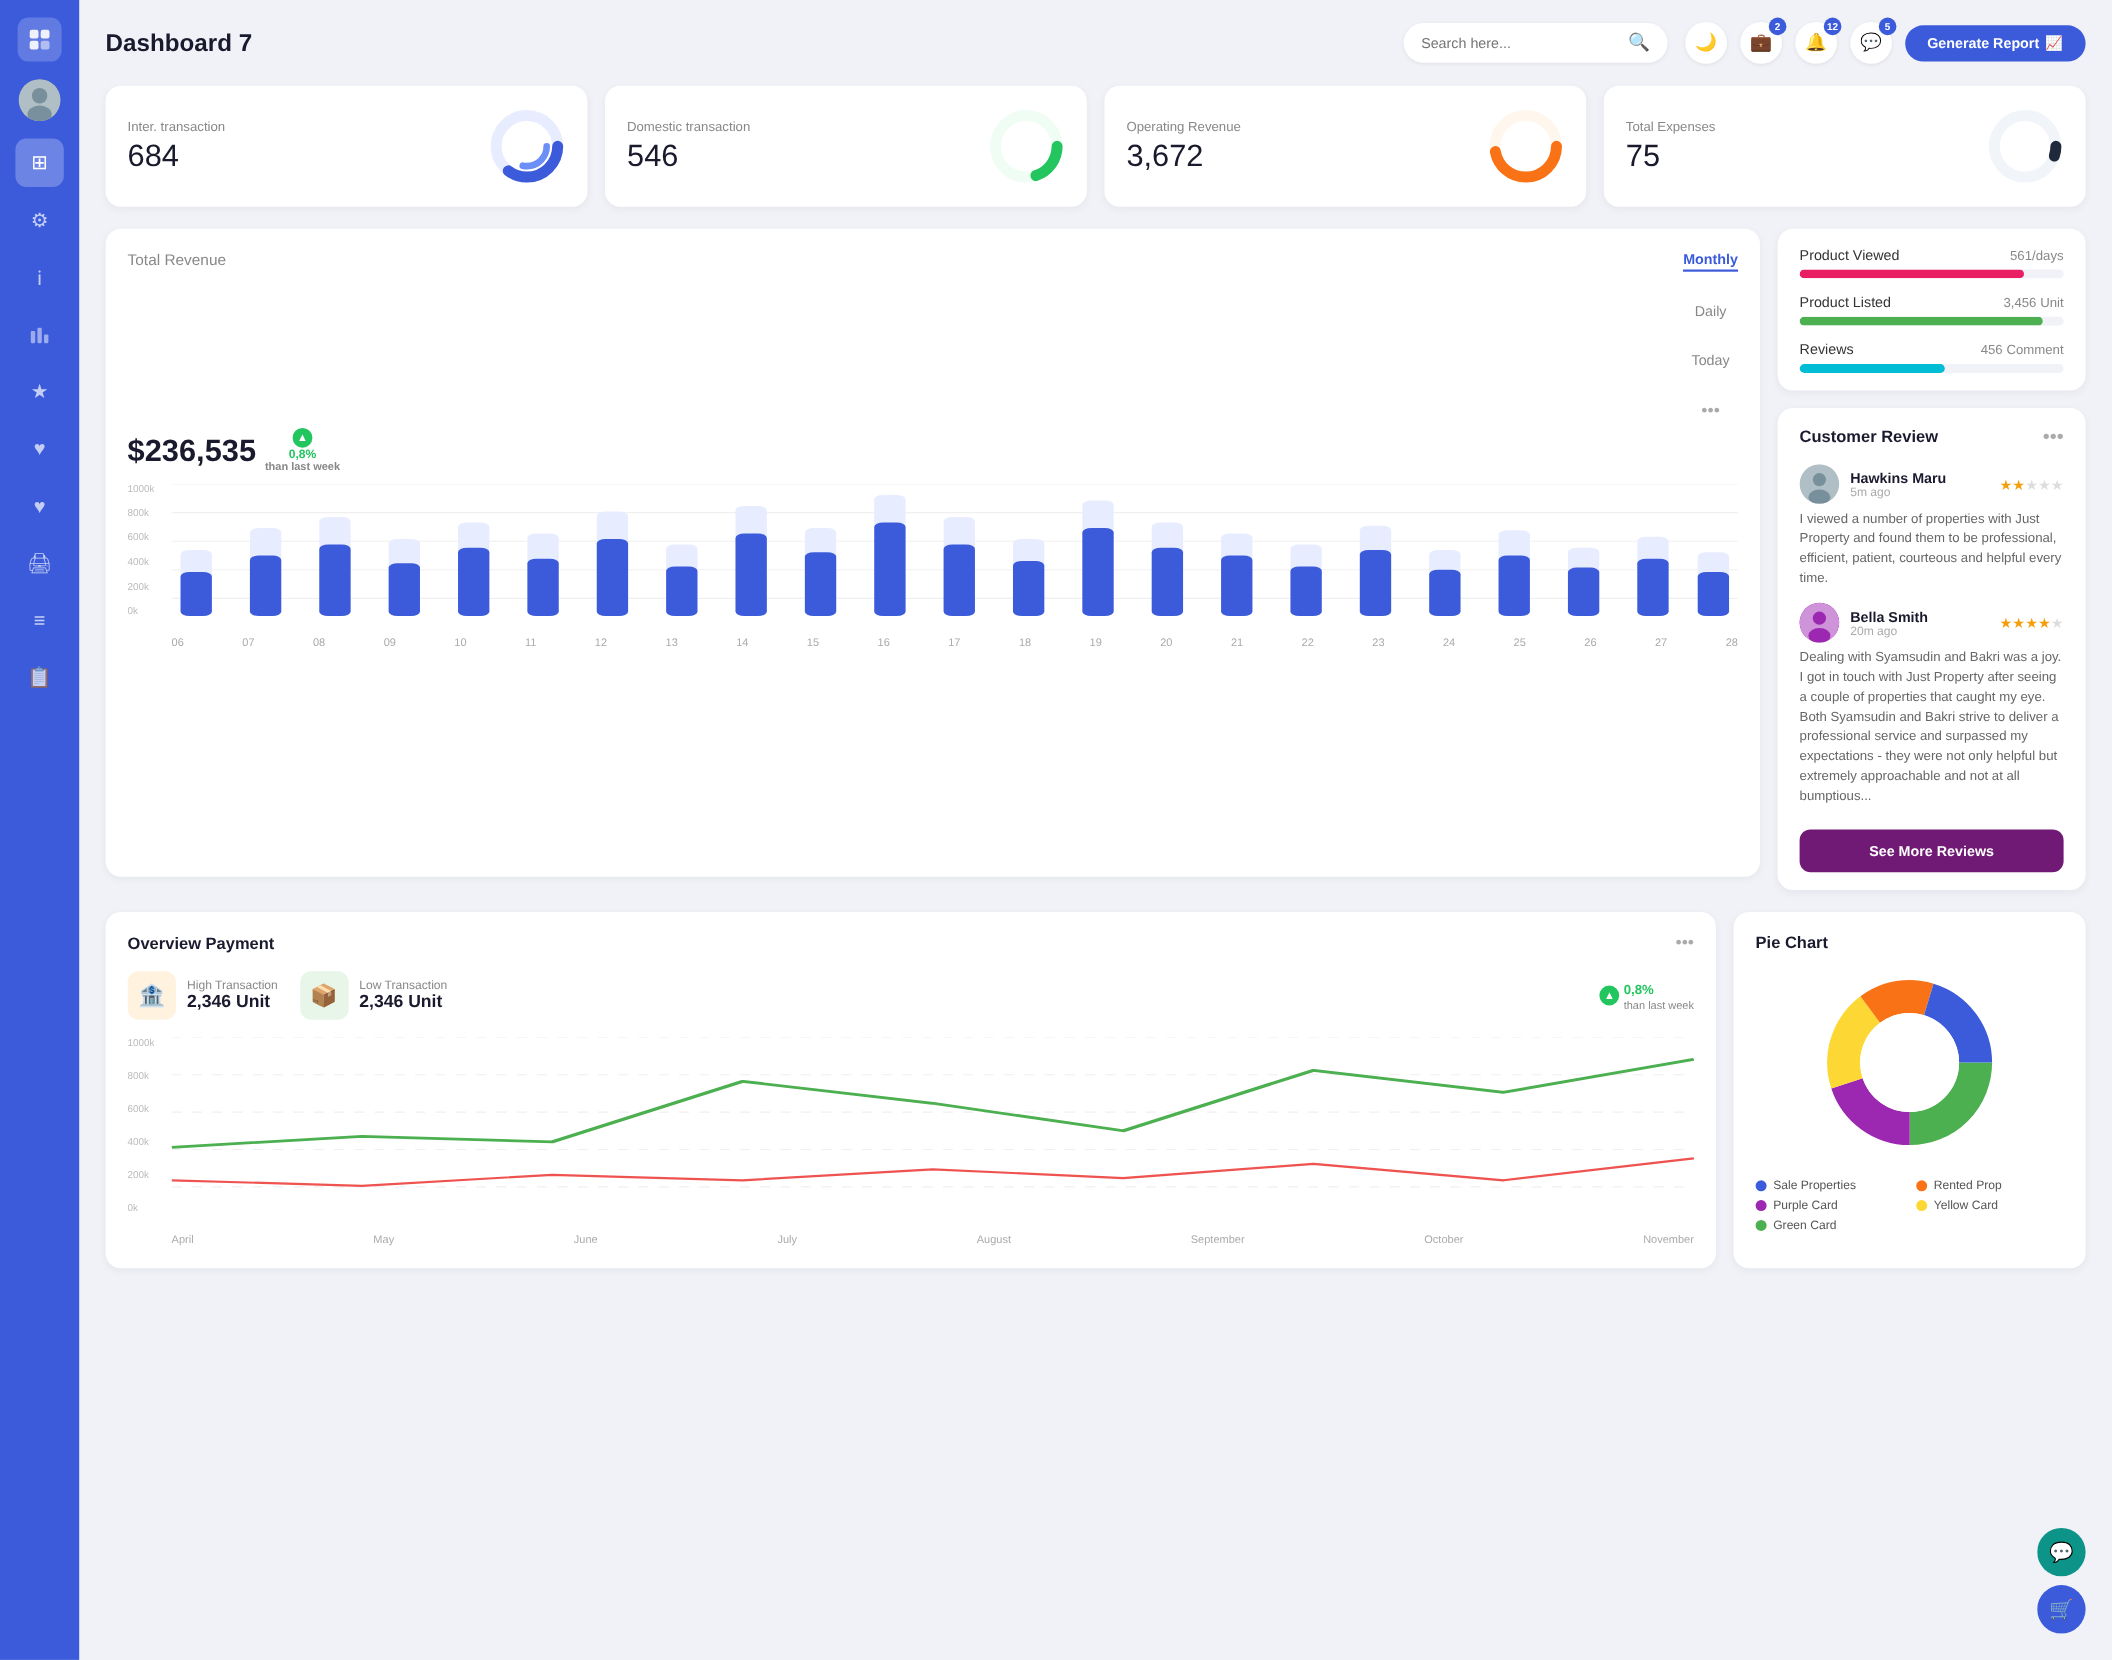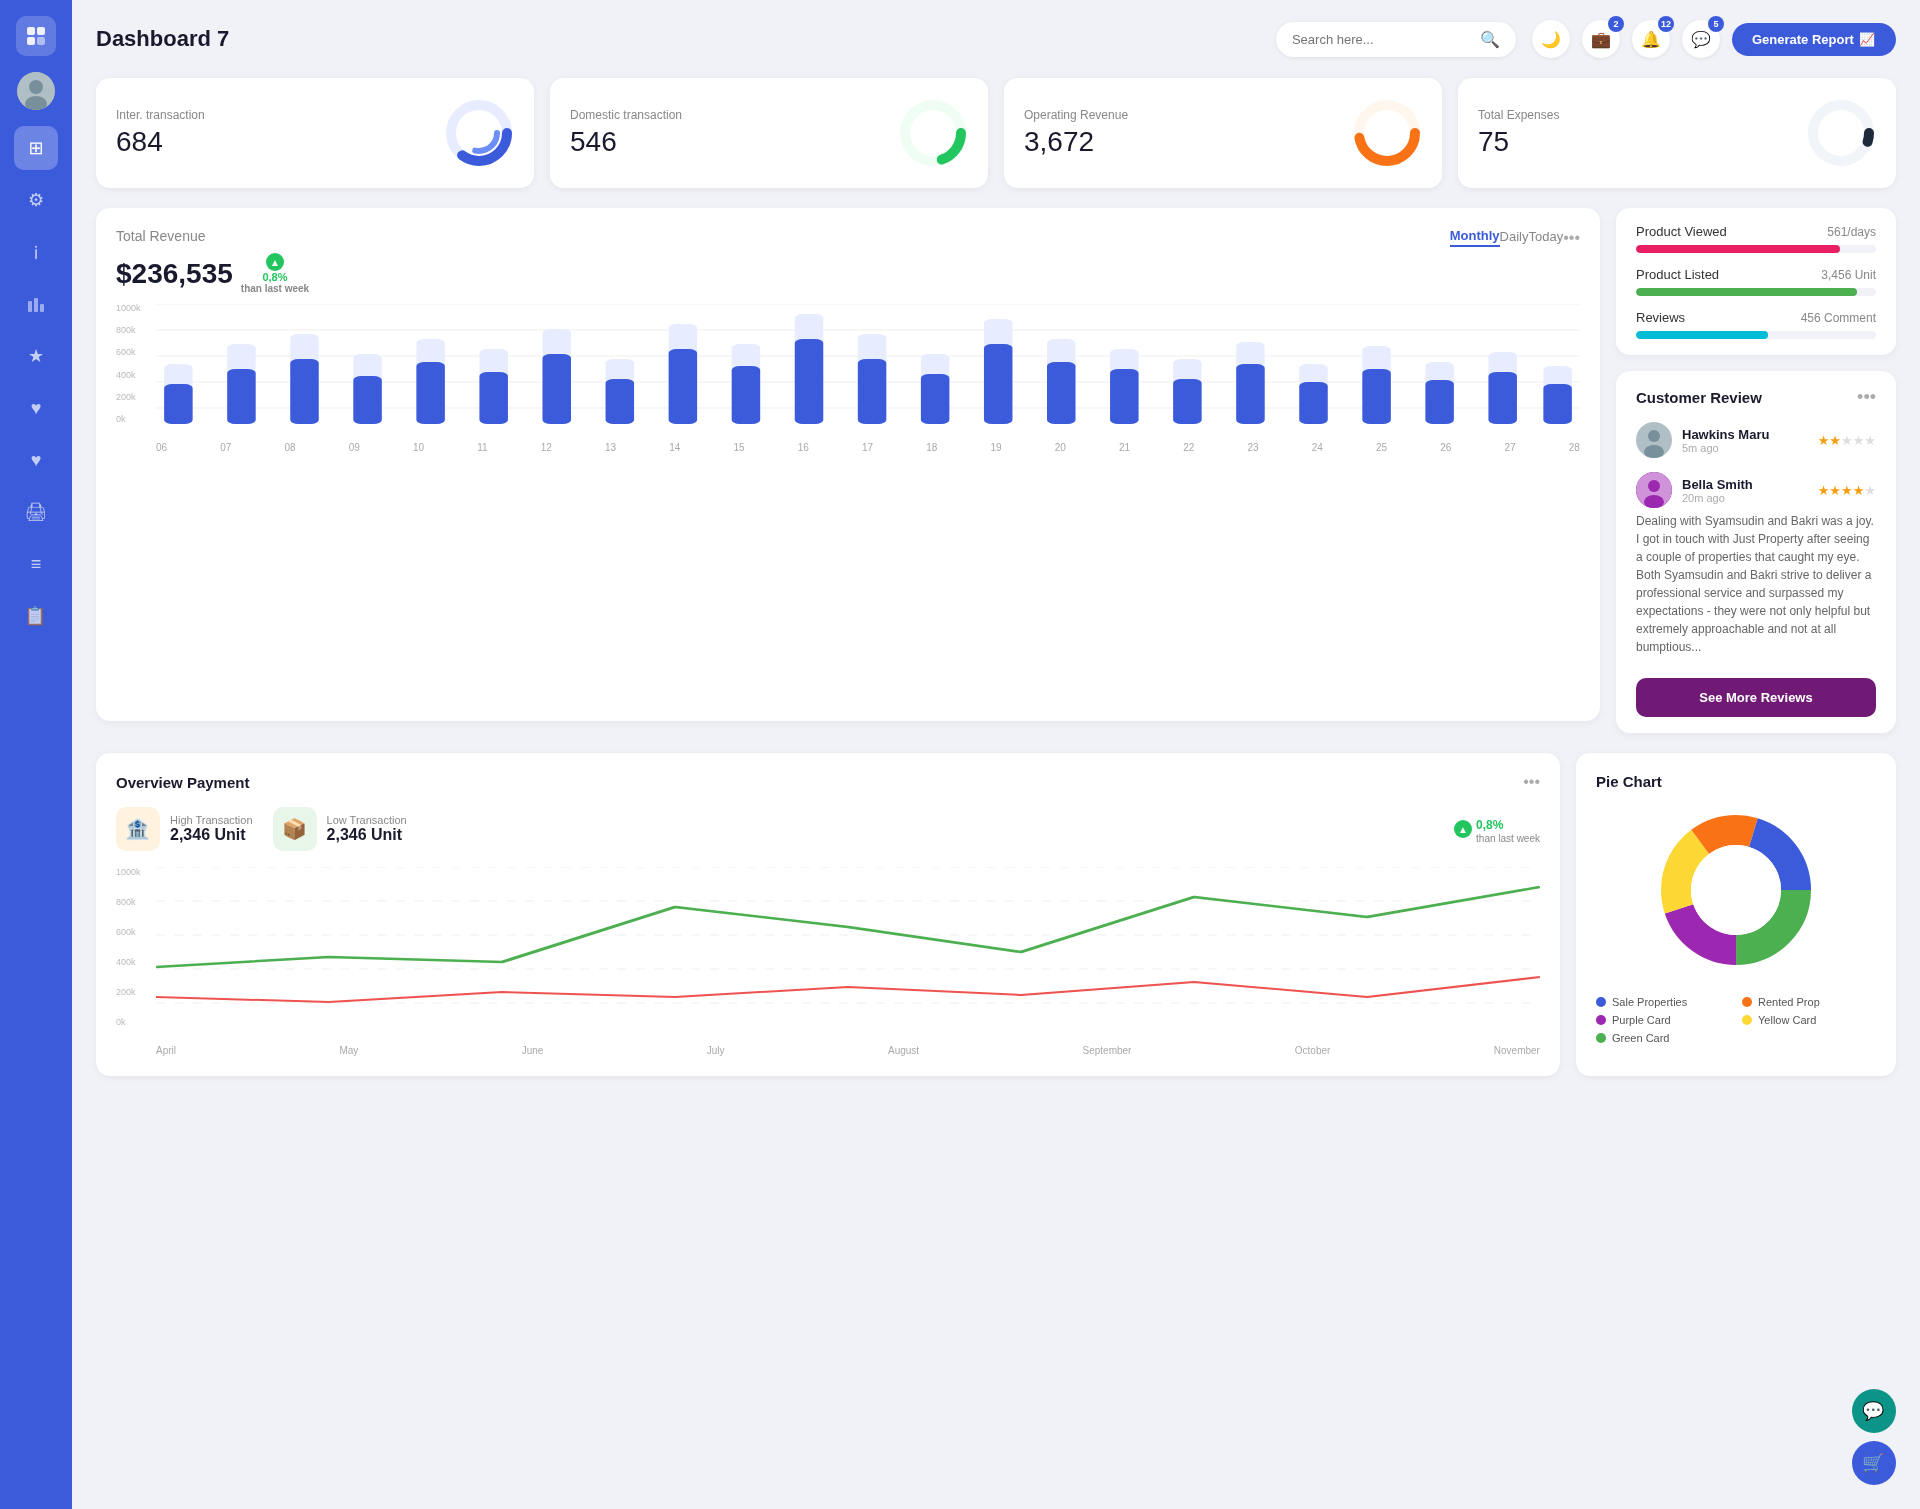--- a/index.html
+++ b/index.html
@@ -162,21 +162,21 @@
       box-shadow: 0 2px 8px rgba(0,0,0,0.05);
       margin-bottom: 20px;
     }
     .revenue-header {
       display: flex;
       align-items: flex-start;
       justify-content: space-between;
       margin-bottom: 6px;
     }
     .revenue-label { font-size: 14px; color: #888; font-weight: 500; }
-    .revenue-tabs { display: flex; align-items: center; gap: 0; }
+    .revenue-tabs { display: flex; align-items: center; gap: 28px; flex-direction: column; }
     .rev-tab {
       font-size: 13px;
       color: #888;
       cursor: pointer;
       padding-bottom: 2px;
     }
     .rev-tab.active { color: #3b5bdb; border-bottom: 2px solid #3b5bdb; font-weight: 600; }
     .revenue-amount {
       font-size: 28px;
       font-weight: 700;
@@ -679,20 +679,21 @@
                 </svg>
             </div>
             <div class="reviewer-info">
               <div class="reviewer-name">Hawkins Maru</div>
               <div class="reviewer-time">5m ago</div>
             </div>
             <div class="stars">
               <span>★★</span><span class="star-empty">★★★</span>
             </div>
           </div>
+          <div class="review-text">I viewed a number of properties with Just Property and found them to be professional, efficient, patient, courteous and helpful every time.</div>
         </div>
 
         
         <div class="review-item">
           <div class="review-item-header">
             <div class="reviewer-avatar" style="background:#9c27b0;">
               <svg viewBox="0 0 36 36" width="36" height="36">
                   <circle cx="18" cy="18" r="18" fill="#ce93d8"></circle>
                   <circle cx="18" cy="14" r="6" fill="#9c27b0"></circle>
                   <ellipse cx="18" cy="30" rx="10" ry="7" fill="#9c27b0"></ellipse>

